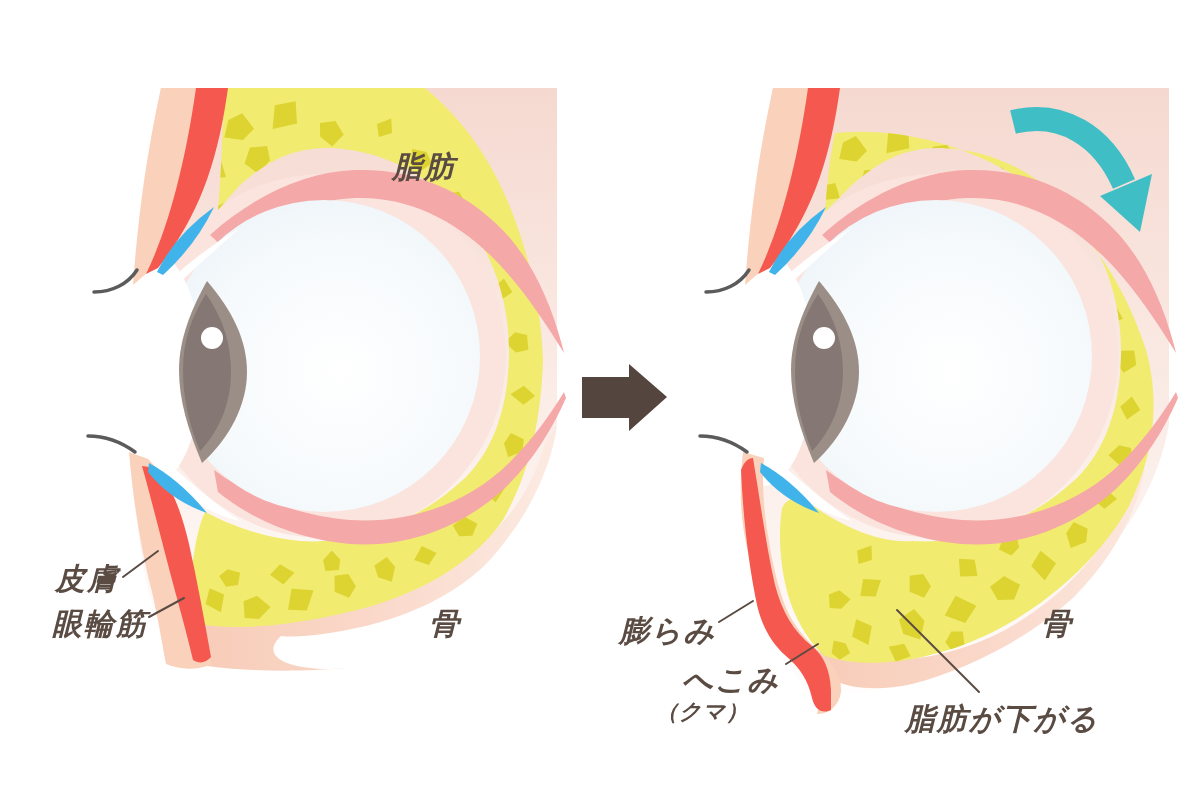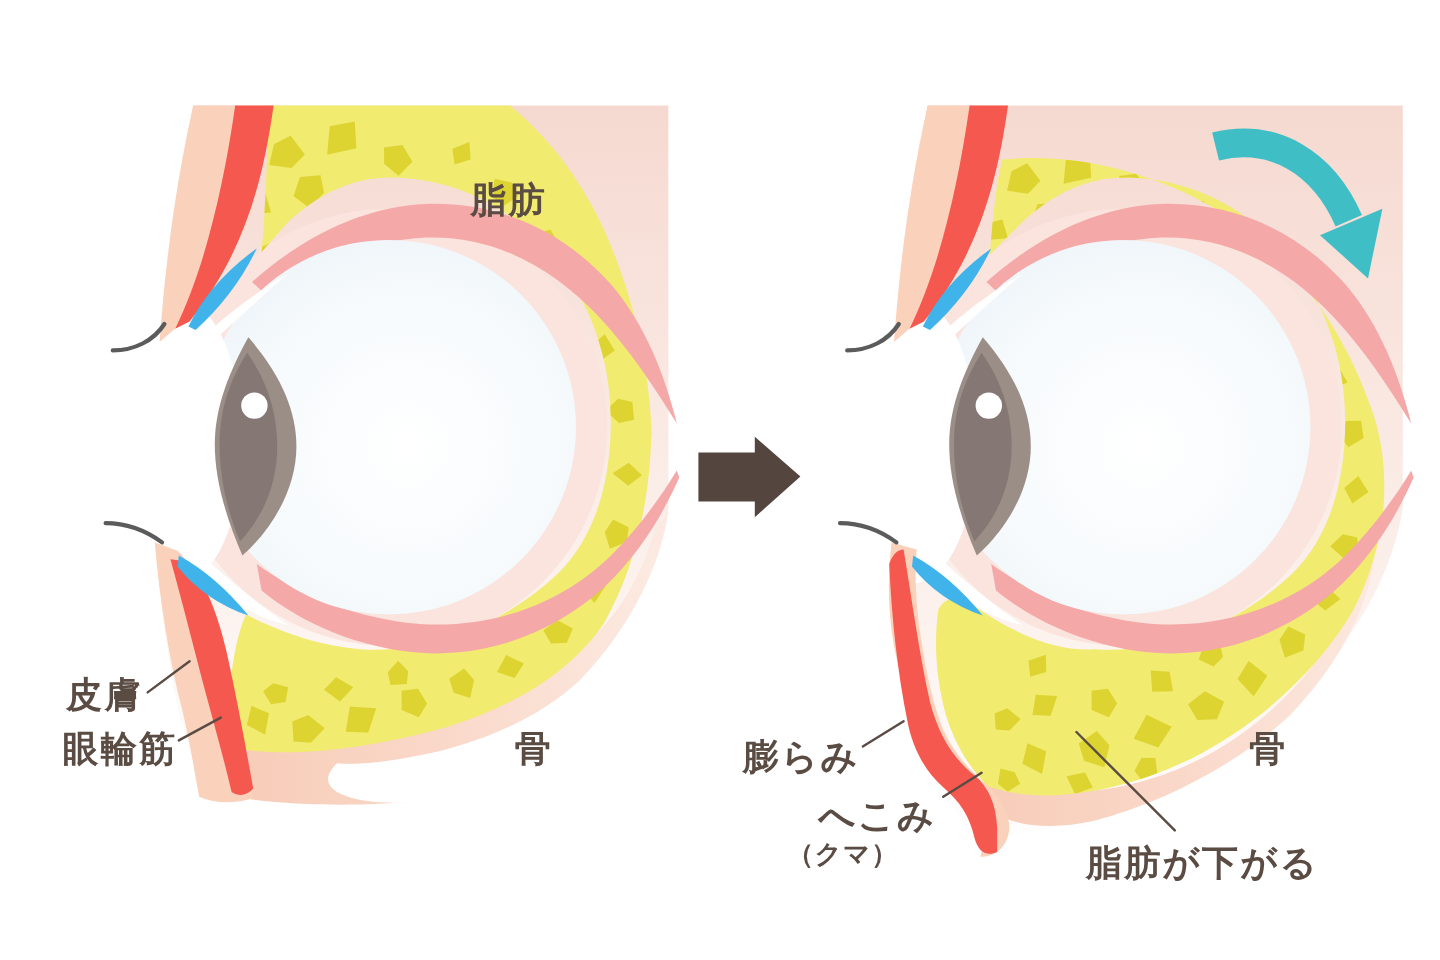--- a/index.html
+++ b/index.html
@@ -1,17 +1,17 @@
 <!DOCTYPE html>
 <html><head>
 <meta charset="utf-8">
 <style>
   html,body{margin:0;padding:0;background:#ffffff;}
   .stage{width:1200px;height:800px;position:relative;background:#fff;overflow:hidden;
-         font-family:"DejaVu Sans","Liberation Sans",sans-serif;}
+         font-family:"DejaVu Sans","Liberation Sans",sans-serif;font-style:italic;}
   svg text{font-family:"DejaVu Sans","Liberation Sans",sans-serif;font-weight:700;fill:#5A4B43;}
   svg .lbl{font-size:30px;letter-spacing:2px;}
   svg .lbl-sm{font-size:22px;letter-spacing:1px;}
 </style>
 </head>
 <body>
 
 <div class="stage">
 <svg width="1200" height="800" viewBox="0 0 1200 800">
   <defs>

